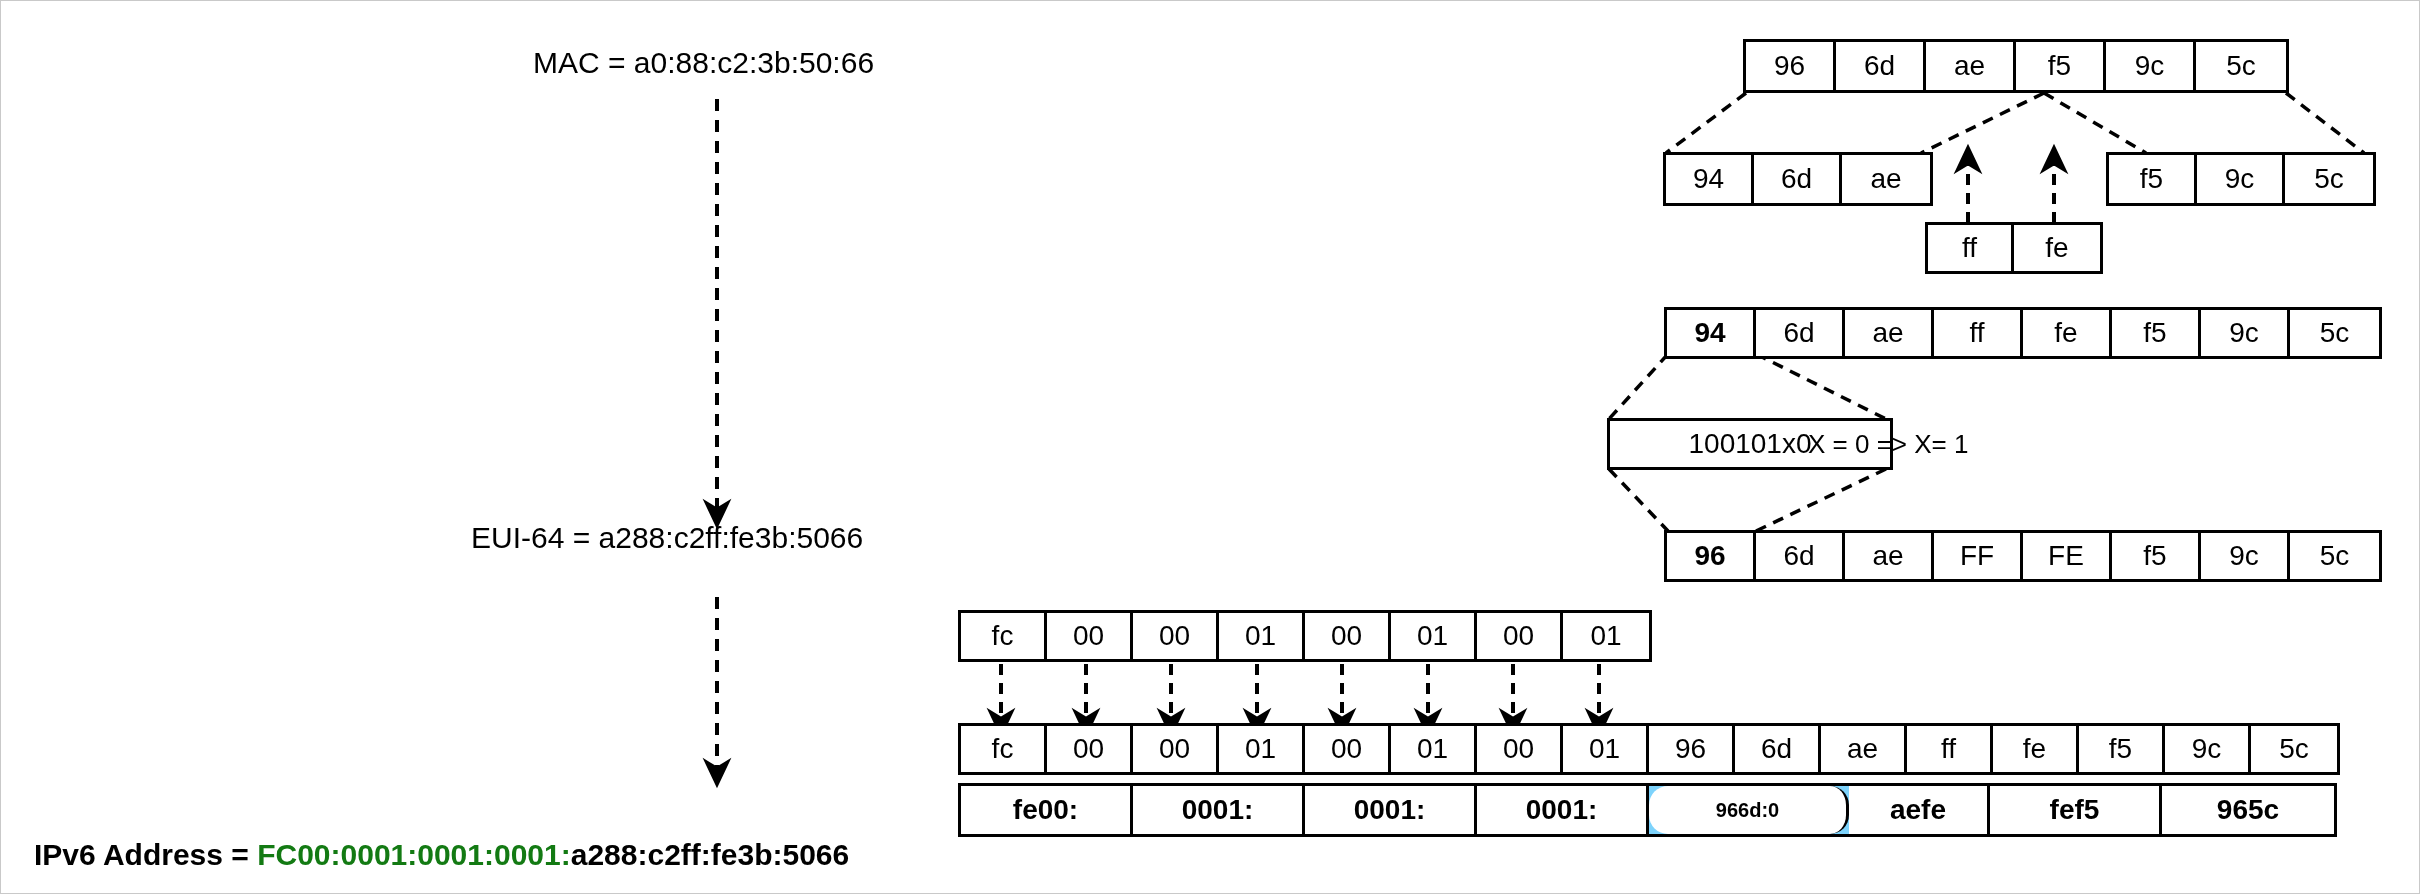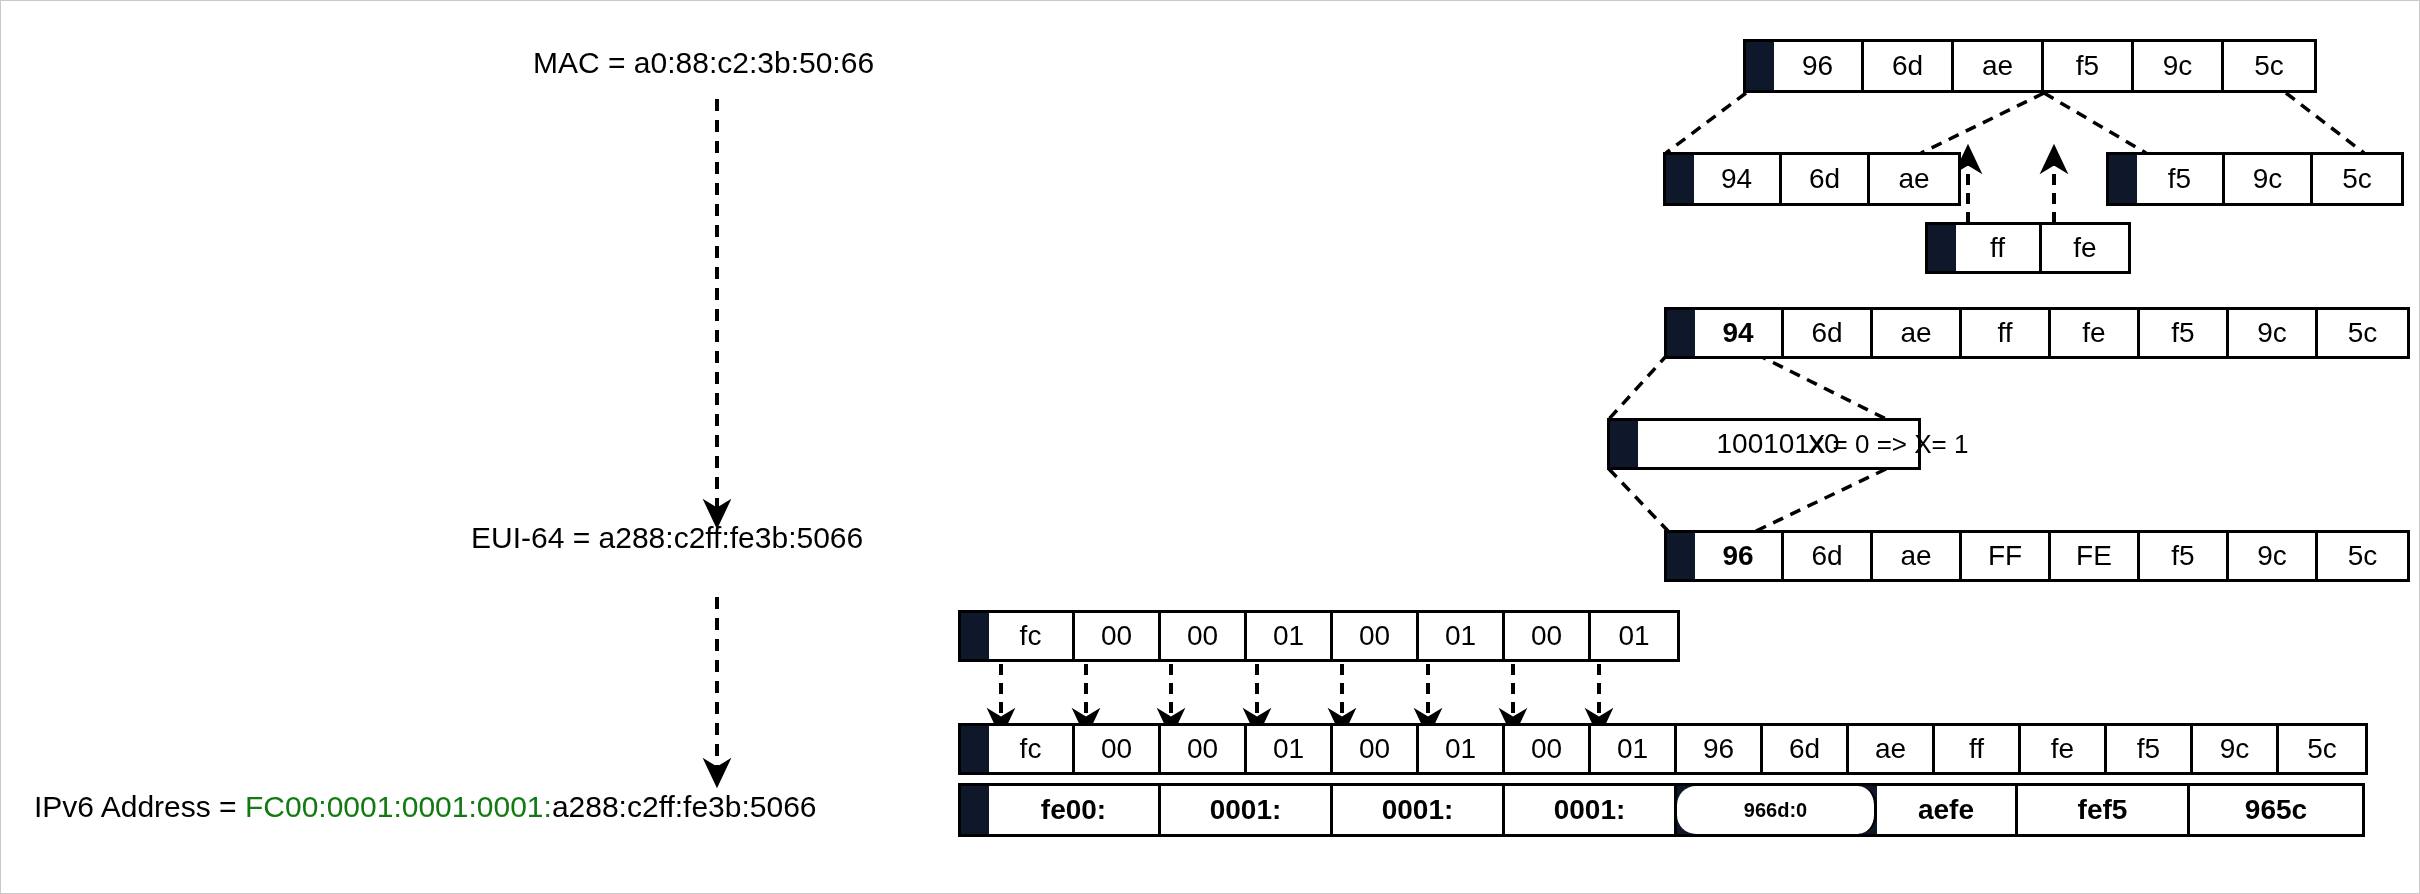--- a/index.html
+++ b/index.html
@@ -22,31 +22,30 @@
 
   
   .label {
     position: absolute;
     white-space: nowrap;
     color: #000000;
     font-size: 30px;
     line-height: 1;
     font-family: "Liberation Sans", sans-serif;
   }
-  .label.bold { font-weight: normal; }
+  .label.bold { font-weight: bold; margin-top: 48px; }
   .green { color: #137a13; }
 
   
   .row {
     position: absolute;
     display: flex;
     border: 3px solid #000;
     box-sizing: border-box;
-    background: #0f172a;
-    padding-left: 28px;
+    background: #7dd3fc;
   }
   .cell {
     box-sizing: border-box;
     border-right: 3px solid #000;
     display: flex;
     align-items: center;
     justify-content: center;
     font-size: 27px;
     color: #000;
     background: #fff;

